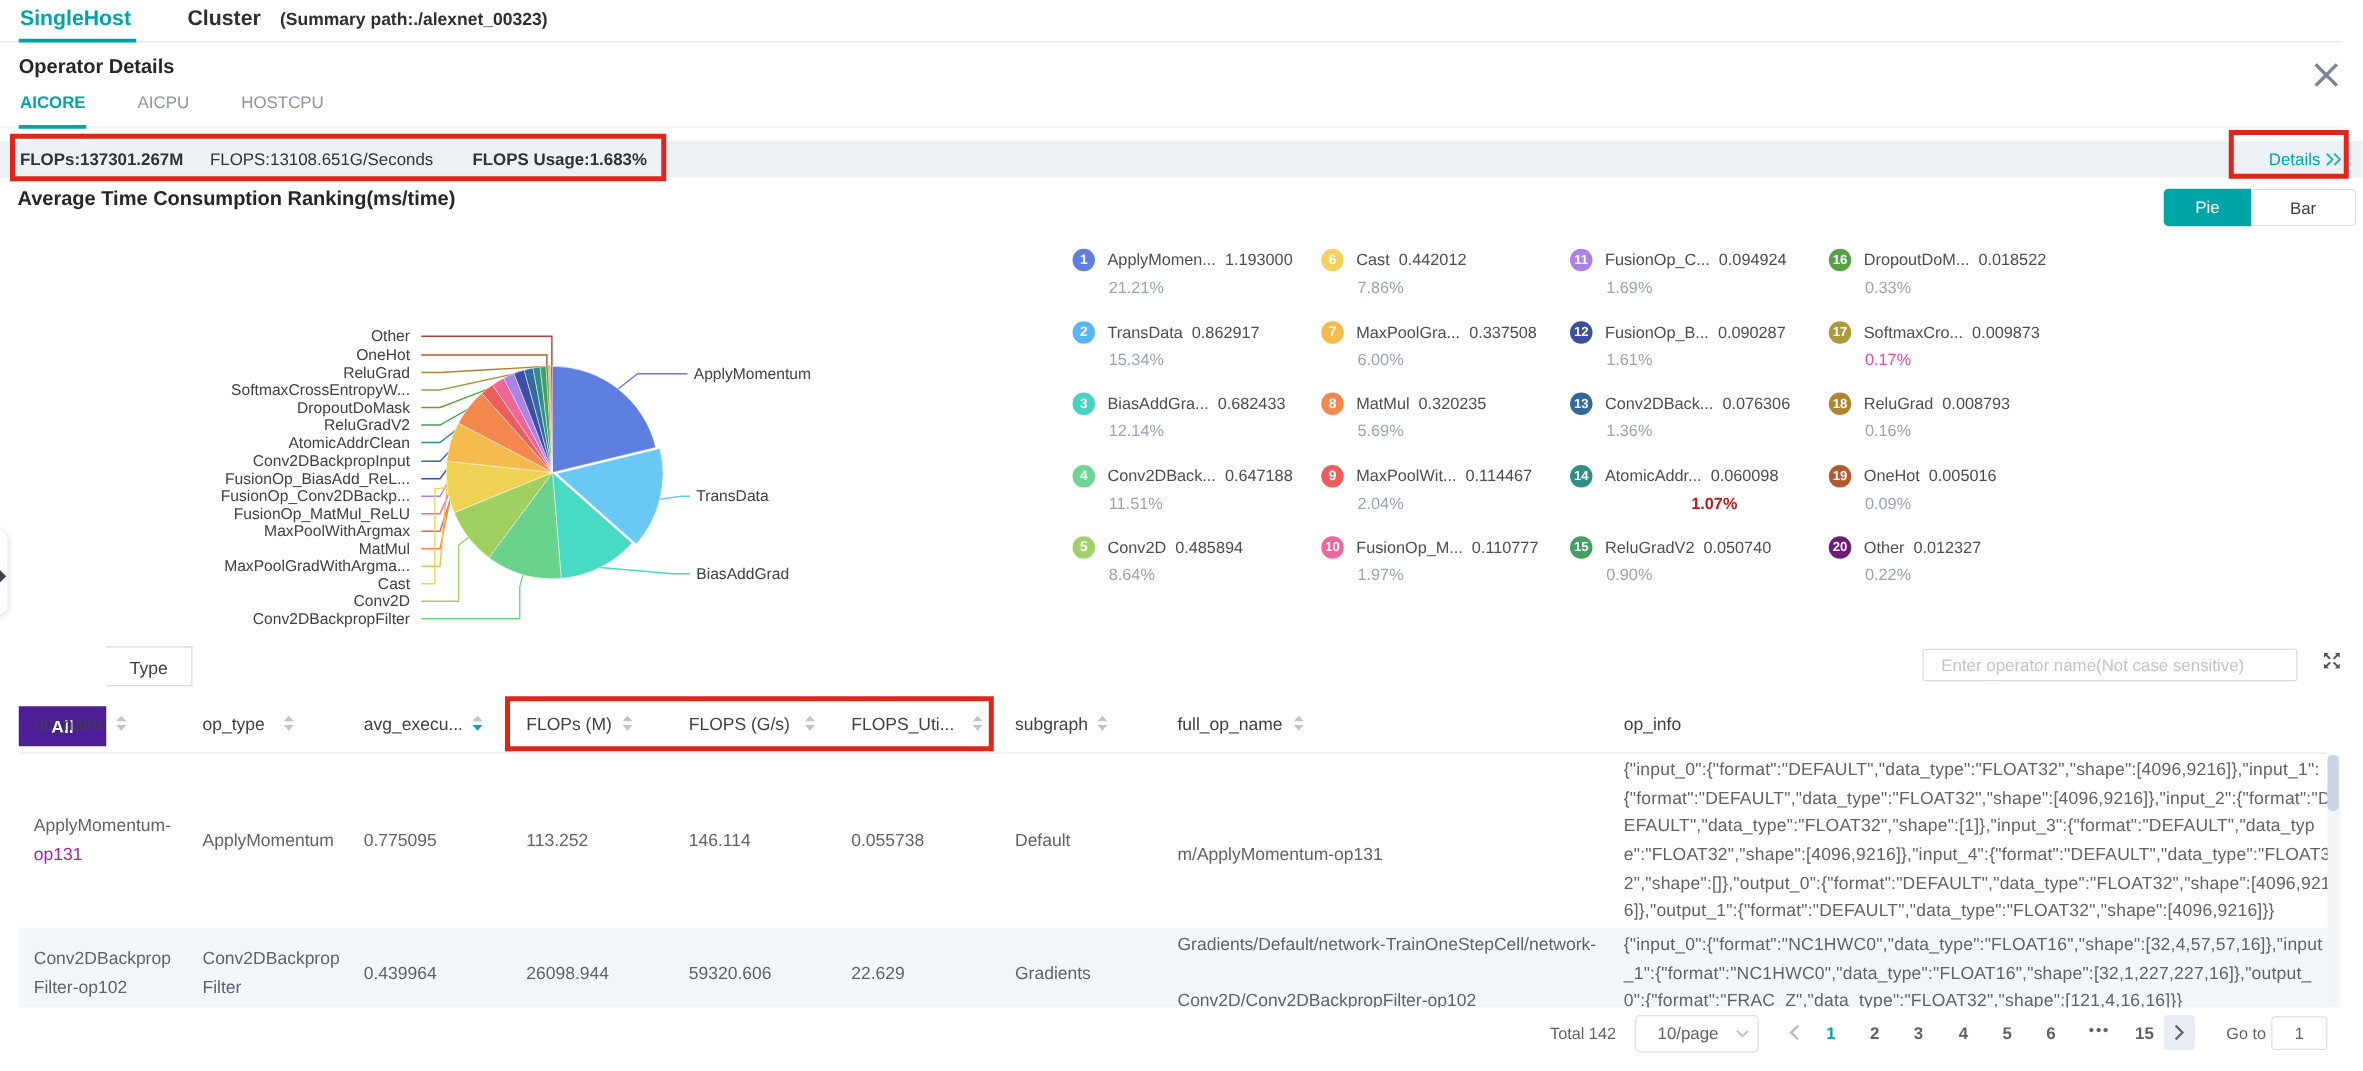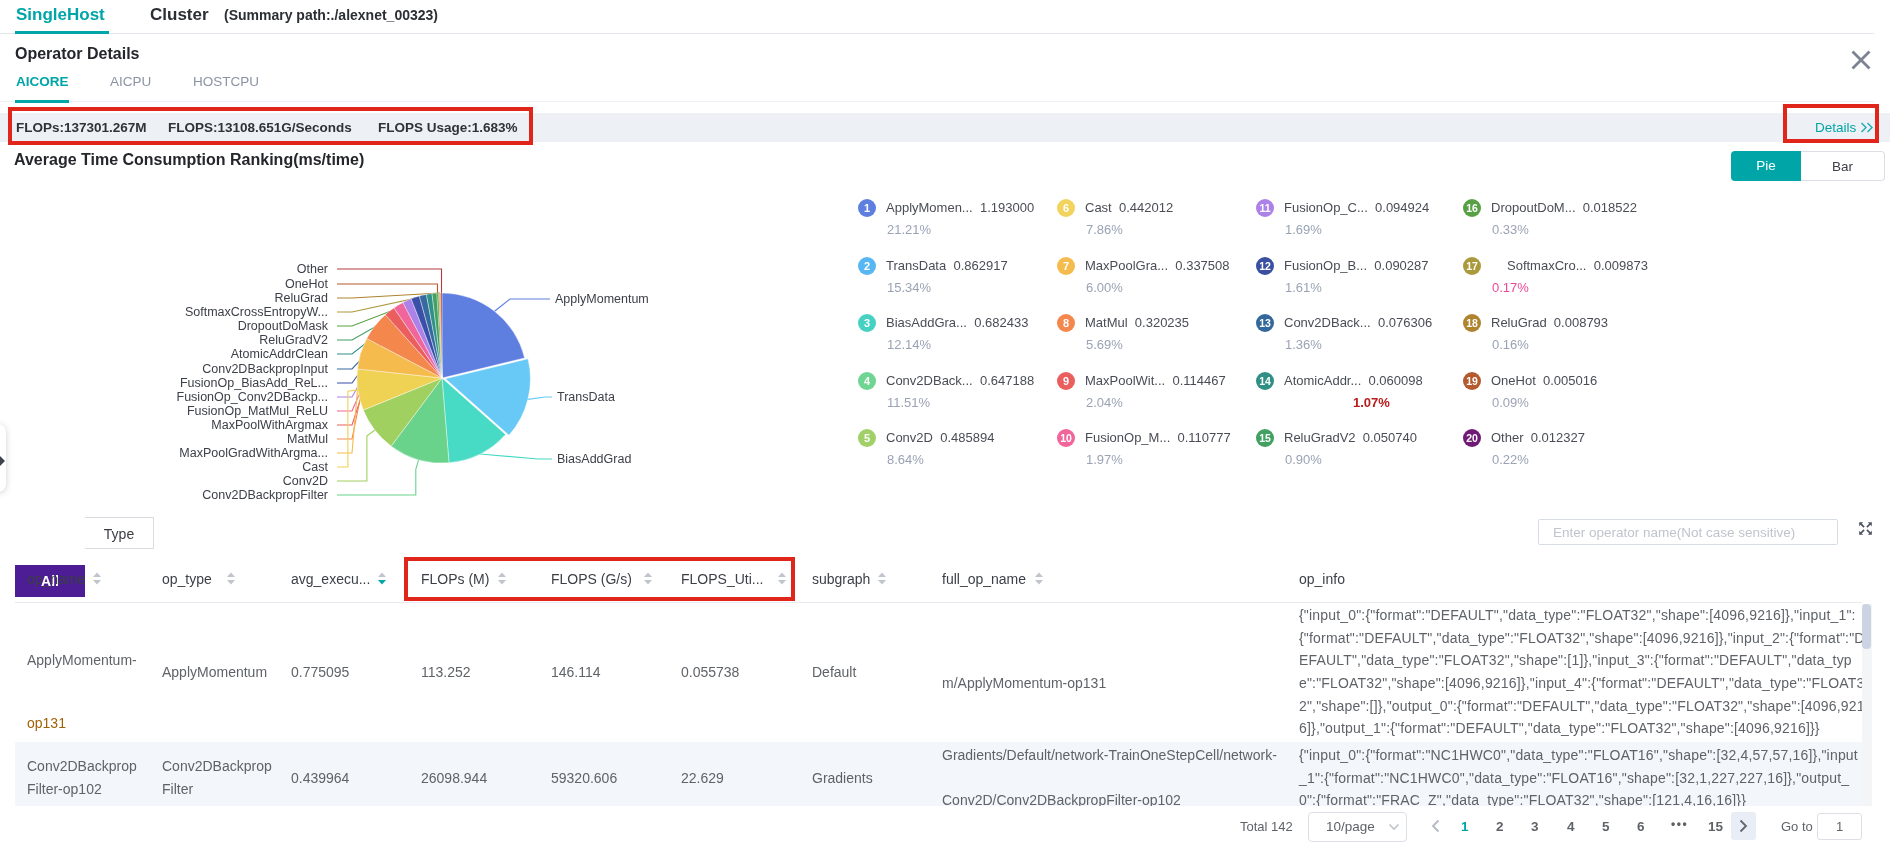--- a/index.html
+++ b/index.html
@@ -26,21 +26,21 @@
     </svg>
 
 <div class="abs teal" style="left:16px;top:74px;font-size:13.5px;font-weight:bold;">AICORE</div>
 <div class="abs" style="left:110px;top:74px;font-size:13.5px;color:#8b93a3;">AICPU</div>
 <div class="abs" style="left:193px;top:74px;font-size:13.5px;color:#8b93a3;">HOSTCPU</div>
 <div class="abs" style="left:0;top:101px;width:1874px;height:1px;background:#eceff3;"></div>
 <div class="abs" style="left:15px;top:100px;width:54px;height:3px;background:#00a5a7;"></div>
 
 <div class="abs" style="left:0;top:113px;width:1890px;height:29px;background:#edf0f5;"></div>
 <div class="abs nw" style="left:16px;top:120px;font-size:13.5px;font-weight:bold;color:#2f3338;">FLOPs:137301.267M</div>
-<div class="abs nw" style="left:168px;top:120px;font-size:13.5px;font-weight:bold;color:#2f3338;">FLOPS:13108.651G/Seconds</div>
+<div class="abs nw" style="left:168px;top:120px;font-size:13.5px;font-weight:normal;color:#2f3338;">FLOPS:13108.651G/Seconds</div>
 <div class="abs nw" style="left:378px;top:120px;font-size:13.5px;font-weight:bold;color:#2f3338;">FLOPS Usage:1.683%</div>
 <div class="abs nw teal" style="left:1815px;top:120px;font-size:13.5px;">Details</div>
 <svg class="abs" style="left:1860px;top:121px" width="14" height="13" viewBox="0 0 14 13">
       <path d="M1.5 2 L6 6.5 L1.5 11 M7.5 2 L12 6.5 L7.5 11" stroke="#27aeb2" stroke-width="1.5" fill="none"></path>
     </svg>
 <div class="redbox" style="left:8px;top:107px;width:525px;height:38px;"></div>
 <div class="redbox" style="left:1783px;top:104px;width:96px;height:39px;"></div>
 
 <div class="abs" style="left:14px;top:151px;font-size:16px;font-weight:bold;color:#24262b;">Average Time Consumption Ranking(ms/time)</div>
 <div class="abs" style="left:1731px;top:151px;width:154px;height:30px;font-size:13.5px;">
@@ -153,21 +153,21 @@
 <div class="abs" style="left:1256px;top:371.5px;width:18px;height:18px;border-radius:50%;background:#2F8F85;color:#fff;font-size:10.5px;font-weight:bold;text-align:center;line-height:18px;">14</div>
 <div class="abs nw" style="left:1284px;top:372.5px;font-size:13px;color:#4a4d55;">AtomicAddr...&nbsp;&nbsp;0.060098</div>
 <div class="abs nw" style="left:1353px;top:394.5px;font-size:13px;color:#b91c1c;font-weight:bold;">1.07%</div>
 <div class="abs" style="left:1256px;top:429px;width:18px;height:18px;border-radius:50%;background:#41A062;color:#fff;font-size:10.5px;font-weight:bold;text-align:center;line-height:18px;">15</div>
 <div class="abs nw" style="left:1284px;top:430px;font-size:13px;color:#4a4d55;">ReluGradV2&nbsp;&nbsp;0.050740</div>
 <div class="abs nw" style="left:1285px;top:452px;font-size:13px;color:#9aa3b5;">0.90%</div>
 <div class="abs" style="left:1463px;top:199px;width:18px;height:18px;border-radius:50%;background:#58A044;color:#fff;font-size:10.5px;font-weight:bold;text-align:center;line-height:18px;">16</div>
 <div class="abs nw" style="left:1491px;top:200px;font-size:13px;color:#4a4d55;">DropoutDoM...&nbsp;&nbsp;0.018522</div>
 <div class="abs nw" style="left:1492px;top:222px;font-size:13px;color:#9aa3b5;">0.33%</div>
 <div class="abs" style="left:1463px;top:256.5px;width:18px;height:18px;border-radius:50%;background:#AB9A3C;color:#fff;font-size:10.5px;font-weight:bold;text-align:center;line-height:18px;">17</div>
-<div class="abs nw" style="left:1491px;top:257.5px;font-size:13px;color:#4a4d55;margin-left:16px;">SoftmaxCro...&nbsp;&nbsp;0.009873</div>
+<div class="abs nw" style="left:1491px;top:257.5px;font-size:13px;color:#4a4d55;">SoftmaxCro...&nbsp;&nbsp;0.009873</div>
 <div class="abs nw" style="left:1492px;top:279.5px;font-size:13px;color:#ec4899;">0.17%</div>
 <div class="abs" style="left:1463px;top:314px;width:18px;height:18px;border-radius:50%;background:#B0832E;color:#fff;font-size:10.5px;font-weight:bold;text-align:center;line-height:18px;">18</div>
 <div class="abs nw" style="left:1491px;top:315px;font-size:13px;color:#4a4d55;">ReluGrad&nbsp;&nbsp;0.008793</div>
 <div class="abs nw" style="left:1492px;top:337px;font-size:13px;color:#9aa3b5;">0.16%</div>
 <div class="abs" style="left:1463px;top:371.5px;width:18px;height:18px;border-radius:50%;background:#B45A2E;color:#fff;font-size:10.5px;font-weight:bold;text-align:center;line-height:18px;">19</div>
 <div class="abs nw" style="left:1491px;top:372.5px;font-size:13px;color:#4a4d55;">OneHot&nbsp;&nbsp;0.005016</div>
 <div class="abs nw" style="left:1492px;top:394.5px;font-size:13px;color:#9aa3b5;">0.09%</div>
 <div class="abs" style="left:1463px;top:429px;width:18px;height:18px;border-radius:50%;background:#701a75;color:#fff;font-size:10.5px;font-weight:bold;text-align:center;line-height:18px;">20</div>
 <div class="abs nw" style="left:1491px;top:430px;font-size:13px;color:#4a4d55;">Other&nbsp;&nbsp;0.012327</div>
 <div class="abs nw" style="left:1492px;top:452px;font-size:13px;color:#9aa3b5;">0.22%</div>
@@ -231,21 +231,21 @@
       <path d="M1 8 L9 8 L5 12.5 Z" fill="#c0c4cc"></path>
     </svg>
 <svg class="abs" style="left:1034px;top:572px" width="10" height="14" viewBox="0 0 10 14">
       <path d="M1 5 L5 0.5 L9 5 Z" fill="#c0c4cc"></path>
       <path d="M1 8 L9 8 L5 12.5 Z" fill="#c0c4cc"></path>
     </svg>
 <div class="abs" style="left:15px;top:602px;width:1847px;height:1px;background:#e8eaf0;"></div>
 <div class="redbox" style="left:404px;top:557px;width:391px;height:44px;"></div>
 <div class="abs" style="left:15px;top:742px;width:1847px;height:68px;background:#f3f7fc;"></div>
 <div class="abs nw" style="left:27px;top:649.3px;font-size:14px;color:#5f6368;height:22px;line-height:22px;">ApplyMomentum-</div>
-<div class="abs nw" style="left:27px;top:671.9px;font-size:14px;color:#a16207;height:22px;line-height:22px;margin-top:40px;">op131</div>
+<div class="abs nw" style="left:27px;top:671.9px;font-size:14px;color:#a21caf;height:22px;line-height:22px;">op131</div>
 <div class="abs nw" style="left:162px;top:660.6px;font-size:14px;color:#5f6368;height:22px;line-height:22px;">ApplyMomentum</div>
 <div class="abs nw" style="left:291px;top:660.6px;font-size:14px;color:#5f6368;height:22px;line-height:22px;">0.775095</div>
 <div class="abs nw" style="left:421px;top:660.6px;font-size:14px;color:#5f6368;height:22px;line-height:22px;">113.252</div>
 <div class="abs nw" style="left:551px;top:660.6px;font-size:14px;color:#5f6368;height:22px;line-height:22px;">146.114</div>
 <div class="abs nw" style="left:681px;top:660.6px;font-size:14px;color:#5f6368;height:22px;line-height:22px;">0.055738</div>
 <div class="abs nw" style="left:812px;top:660.6px;font-size:14px;color:#5f6368;height:22px;line-height:22px;">Default</div>
 <div class="abs nw" style="left:942px;top:671.9px;font-size:14px;color:#5f6368;height:22px;line-height:22px;">m/ApplyMomentum-op131</div>
 <div class="abs nw" style="left:1299px;top:604.2px;font-size:14px;letter-spacing:0.18px;color:#5f6368;height:22px;line-height:22px;">{"input_0":{"format":"DEFAULT","data_type":"FLOAT32","shape":[4096,9216]},"input_1":</div>
 <div class="abs nw" style="left:1299px;top:626.8000000000001px;font-size:14px;letter-spacing:0.18px;color:#5f6368;height:22px;line-height:22px;">{"format":"DEFAULT","data_type":"FLOAT32","shape":[4096,9216]},"input_2":{"format":"D</div>
 <div class="abs nw" style="left:1299px;top:649.4000000000001px;font-size:14px;letter-spacing:0.18px;color:#5f6368;height:22px;line-height:22px;">EFAULT","data_type":"FLOAT32","shape":[1]},"input_3":{"format":"DEFAULT","data_typ</div>

